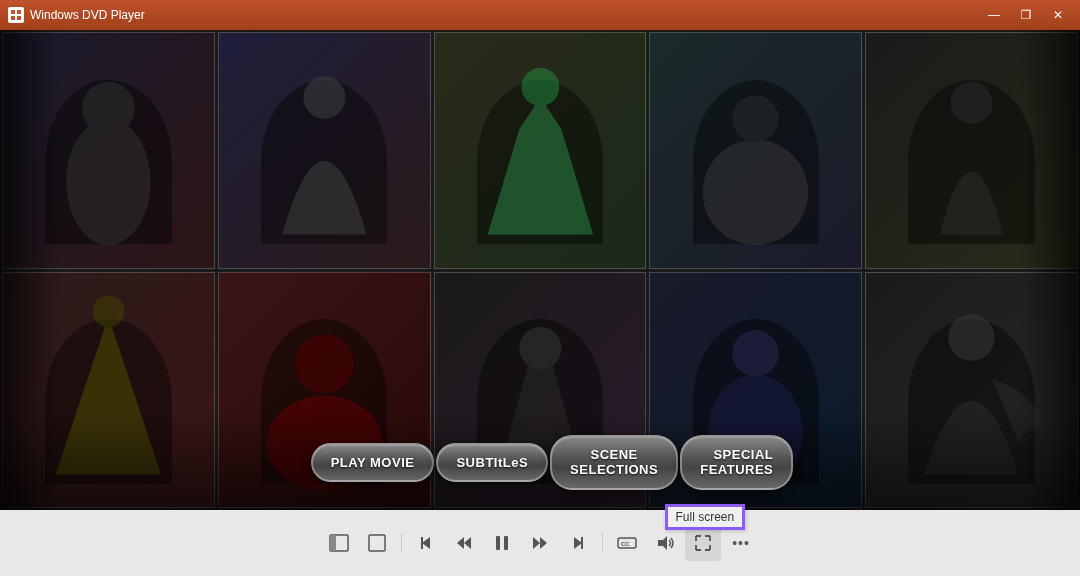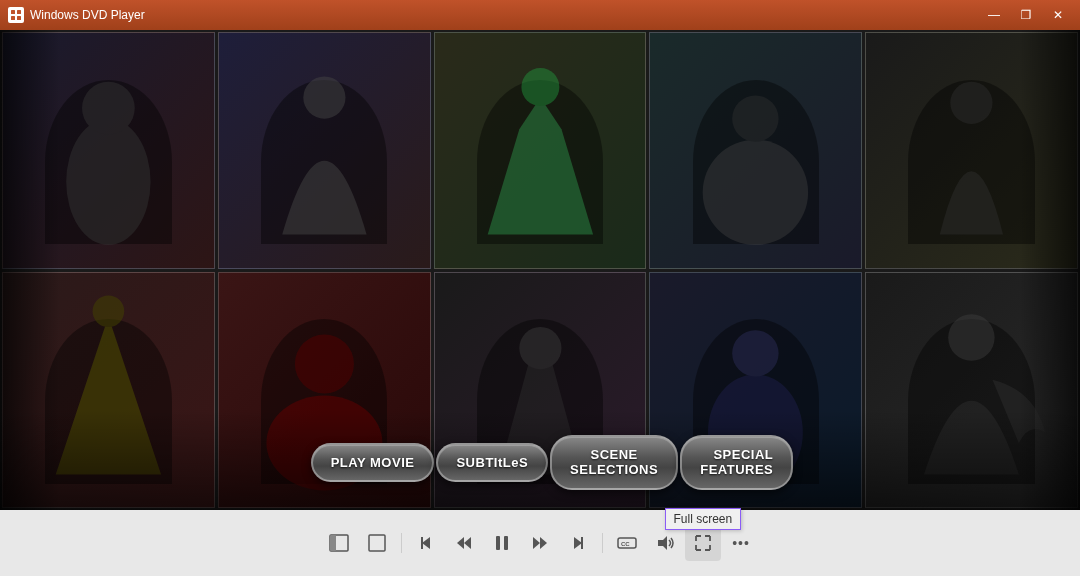--- a/index.html
+++ b/index.html
@@ -210,21 +210,21 @@
       fill: #555;
     }
 
     
     #fullscreen-tooltip {
       position: absolute;
       bottom: 46px;
       left: 50%;
       transform: translateX(5px);
       background: #f0f0f0;
-      border: 1px solid #8b5cf6;
+      border: 3px solid #8b5cf6;
       padding: 3px 8px;
       font-size: 12px;
       color: #333;
       white-space: nowrap;
       box-shadow: 1px 1px 4px rgba(0,0,0,0.2);
     }
 
     .ctrl-separator {
       width: 1px;
       height: 20px;

